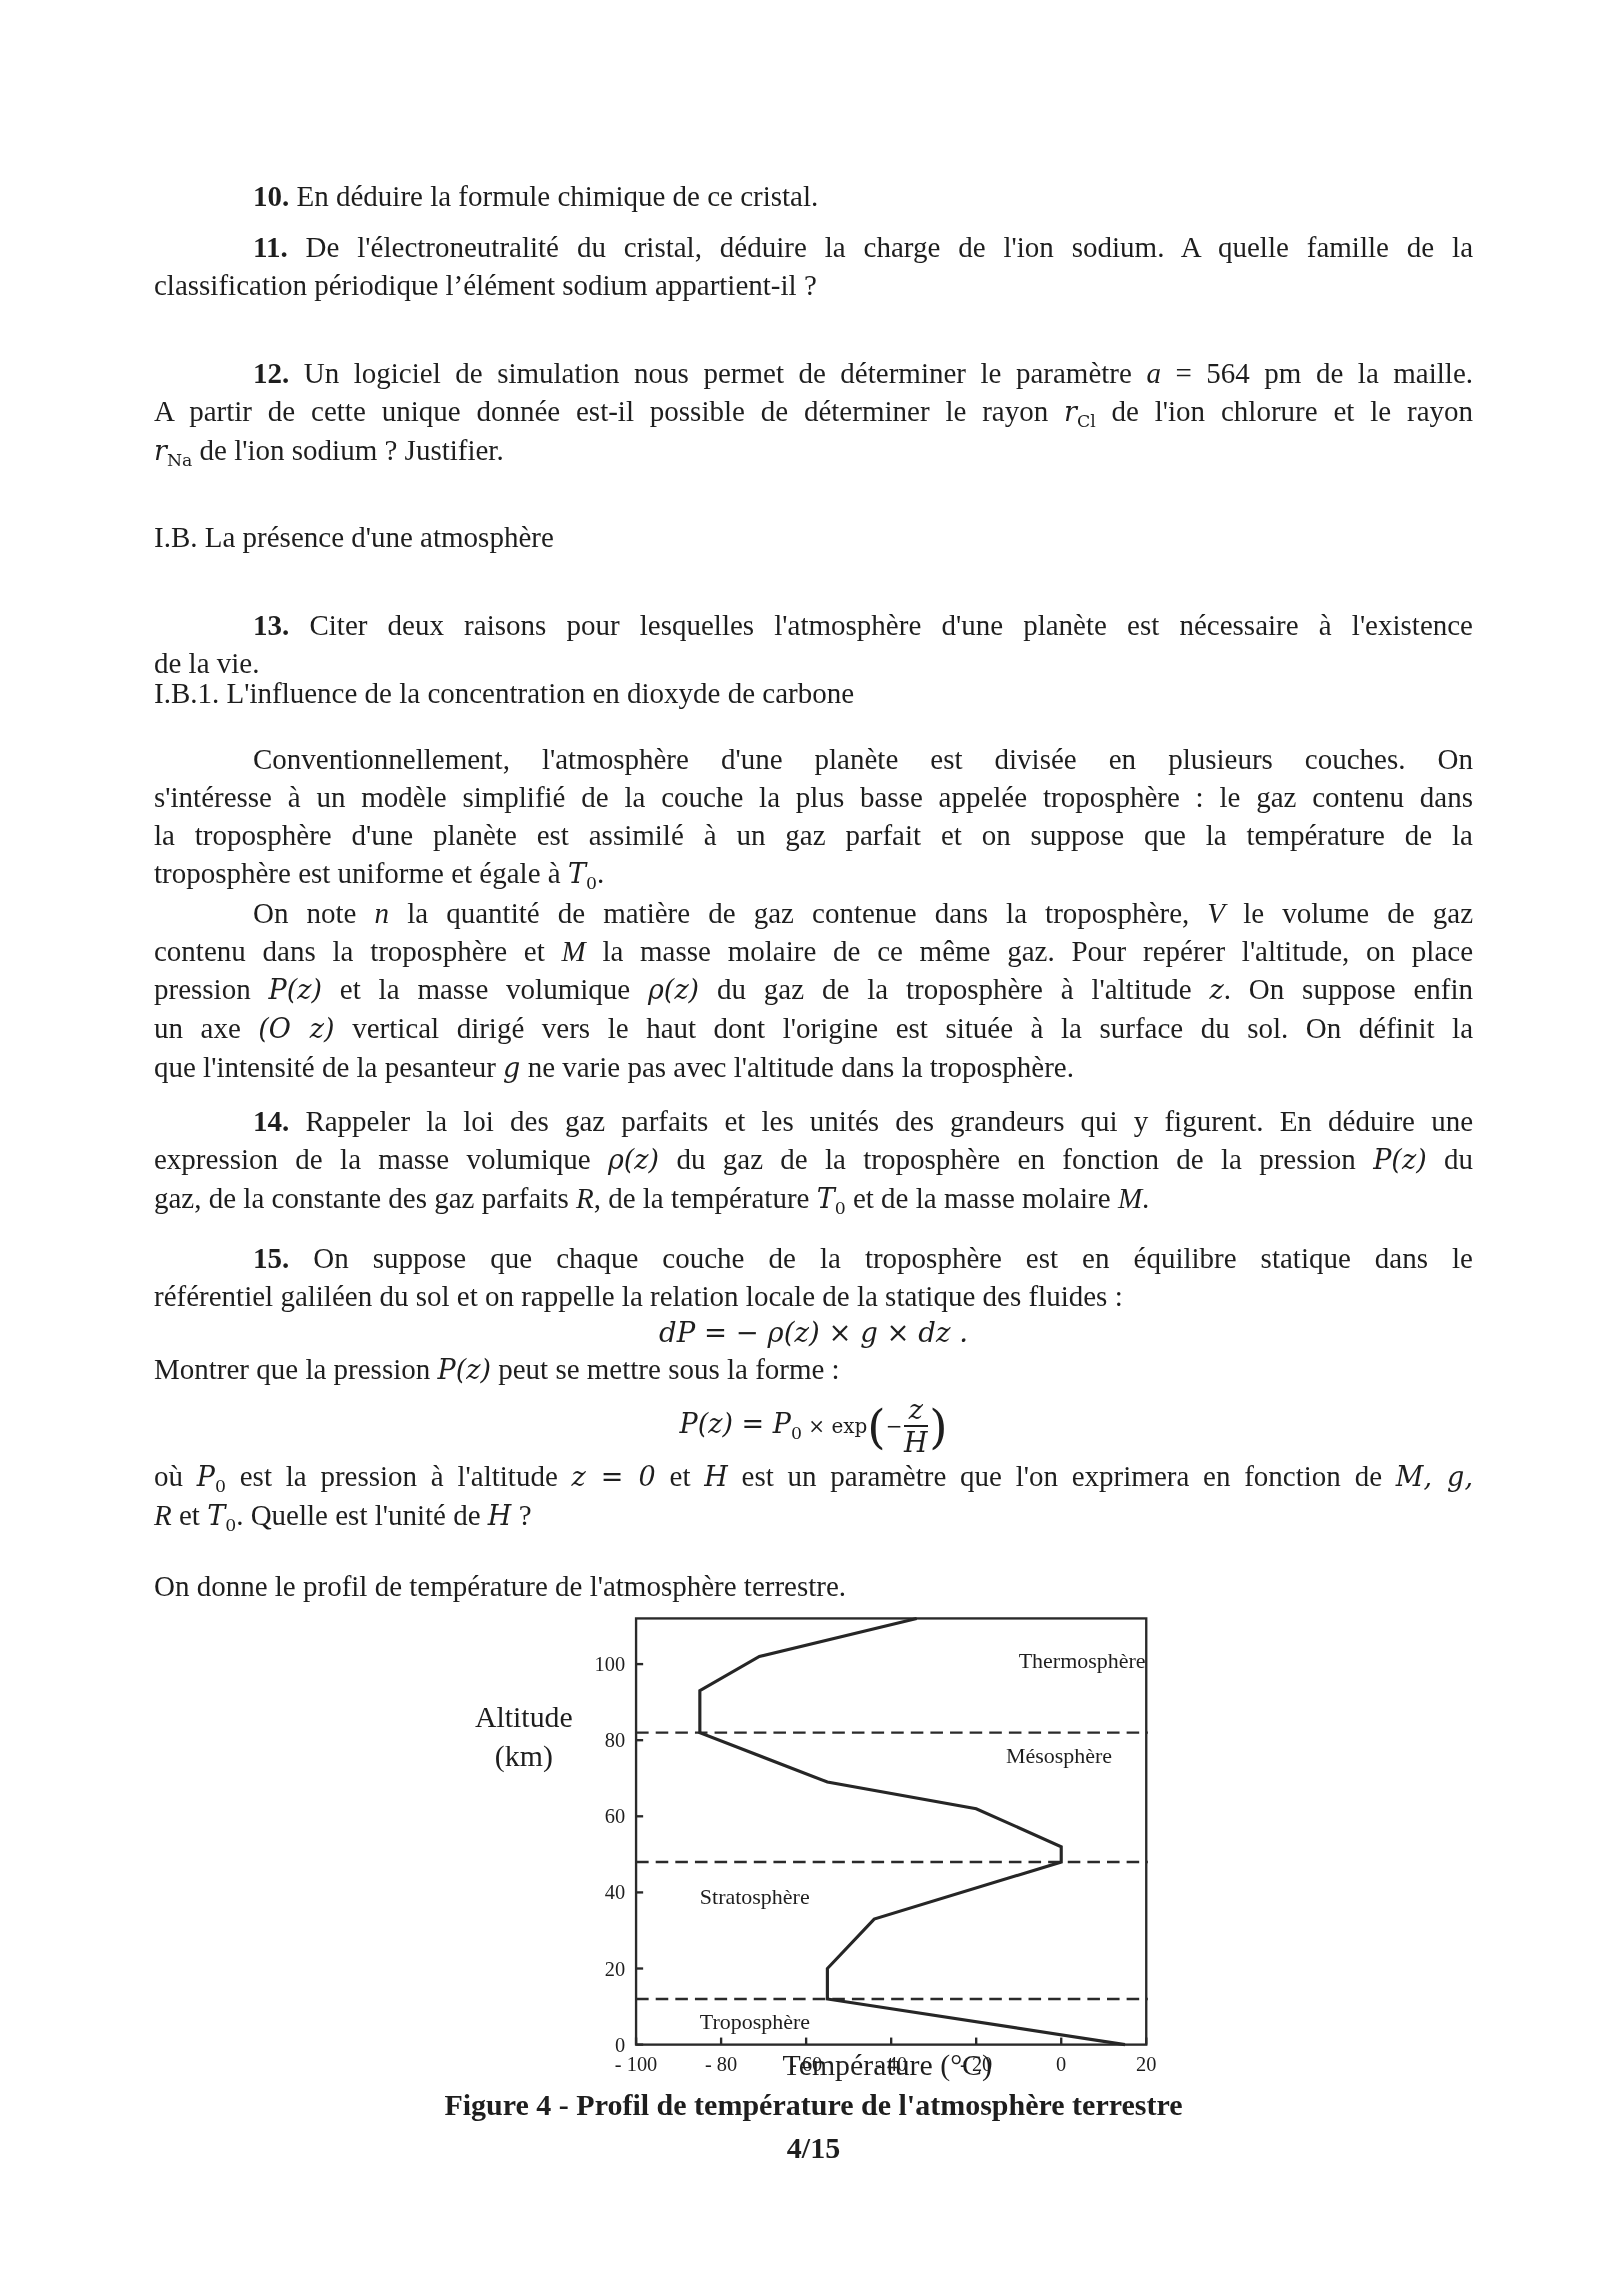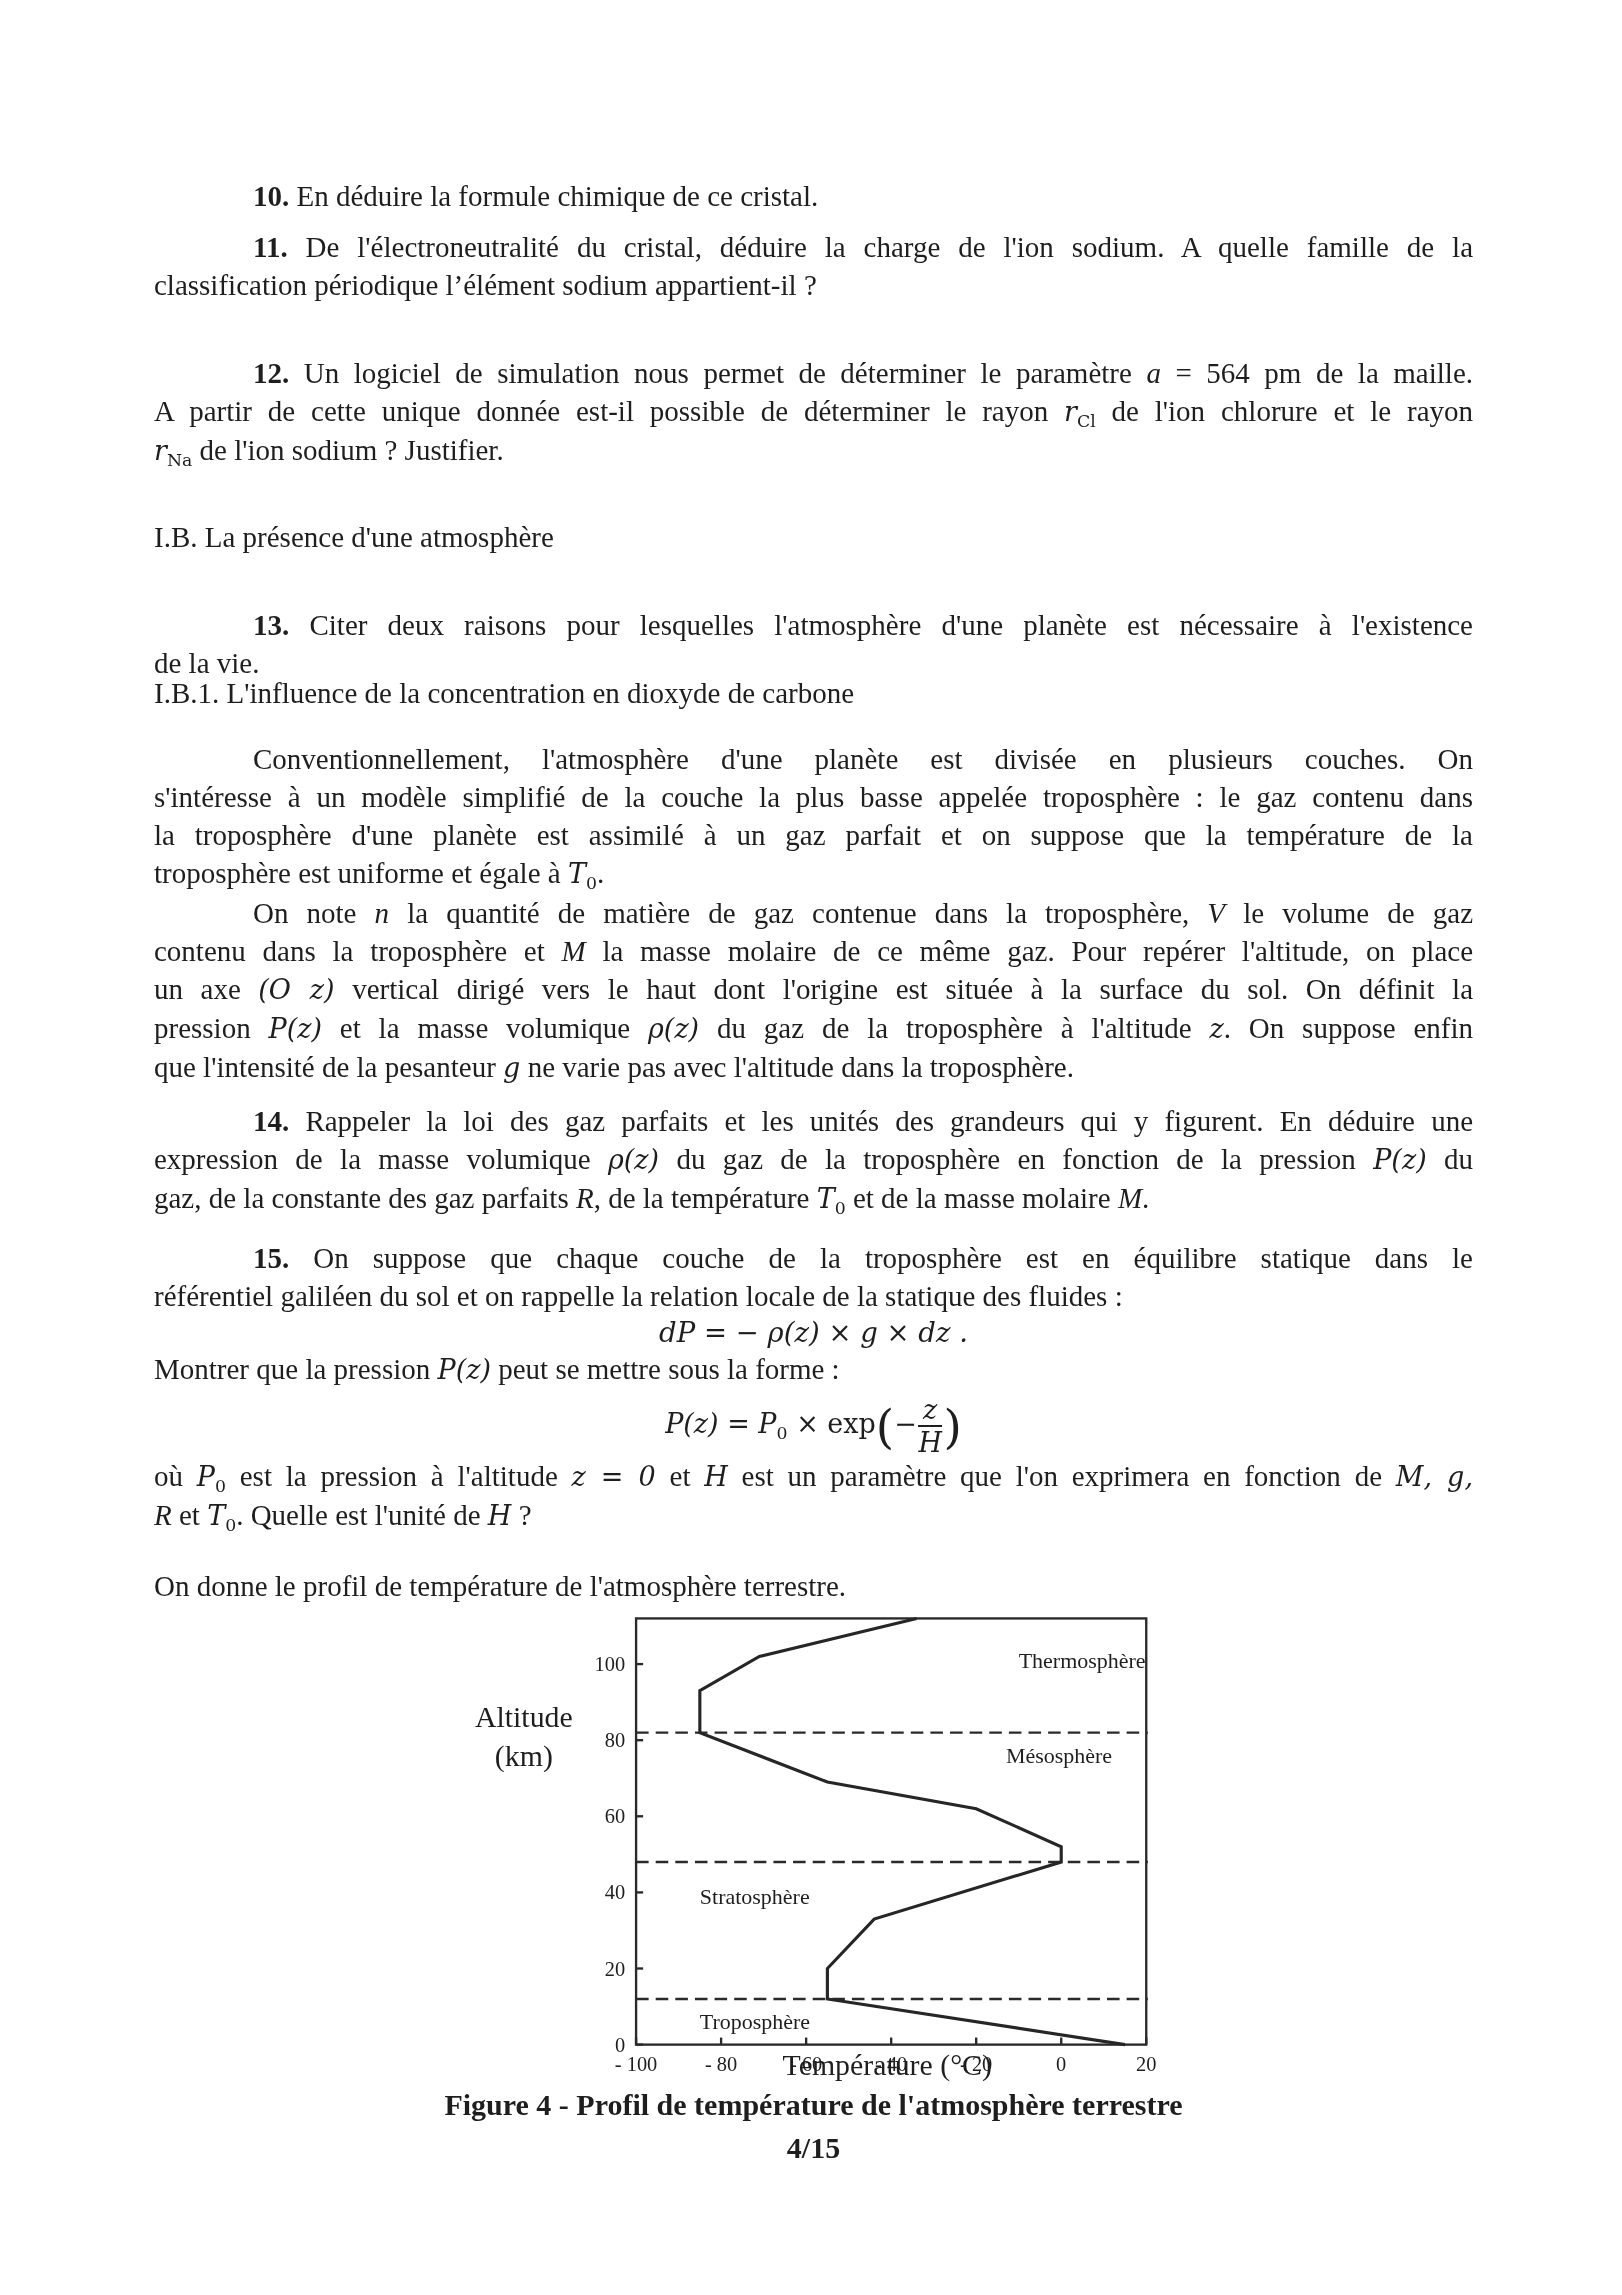--- a/index.html
+++ b/index.html
@@ -6,21 +6,21 @@
   body { width: 1623px; height: 2295px; position: relative; overflow: hidden;
          font-family: "Liberation Serif", "DejaVu Serif", serif; color: #1e1e1e; }
   .page { position: absolute; left: 0; top: 0; width: 1443px; height: 2295px; }
   .text { position: absolute; left: 154px; width: 1319px; font-size: 29px; line-height: 38px; }
   .indent { text-indent: 99px; }
   .just { text-align: justify; }
   .just-last { text-align: justify; text-align-last: justify; }
   b, .b { font-weight: bold; }
   .it { font-style: italic; }
   .mi { font-family: "DejaVu Serif", serif; font-style: italic; font-size: 27px; }
-  .mr { font-family: "DejaVu Serif", serif; font-size: 27px; }
+  .mr { font-family: "DejaVu Serif", serif; font-size: 20px; }
   sub { font-size: 19px; vertical-align: -5.5px; line-height: 0; }
   .sub-up { font-family: "DejaVu Serif", serif; font-size: 17.3px; }
   .heading { font-weight: normal; font-size: 29px; }
   .center { text-align: center; }
   .frac { display: inline-block; vertical-align: middle; text-align: center; margin: 0 1.6px; }
   .frac .num { display: block; line-height: 30px; border-bottom: 2.4px solid #1e1e1e; padding: 0 3.1px; }
   .frac .den { display: block; line-height: 31px; }
   .paren { font-family: "DejaVu Serif", serif; font-size: 47px; vertical-align: middle; line-height: 47px; }
   svg text { font-family: "Liberation Serif", "DejaVu Serif", serif; fill: #1e1e1e; }
   .caption { position: absolute; left: 154px; width: 1319px; text-align: center; font-weight: bold; font-size: 30px; }
@@ -61,22 +61,22 @@
   <div class="text" style="top:740px;">
     <div class="just-last" style="text-indent:99px;">Conventionnellement, l'atmosphère d'une planète est divisée en plusieurs couches. On</div>
     <div class="just-last">s'intéresse à un modèle simplifié de la couche la plus basse appelée troposphère : le gaz contenu dans</div>
     <div class="just-last">la troposphère d'une planète est assimilé à un gaz parfait et on suppose que la température de la</div>
     <div><span>troposphère est uniforme et égale à </span><span class="mi">T</span><sub class="sub-up">0</sub><span>.</span></div>
   </div>
 
   <div class="text" style="top:894px;">
     <div class="just-last" style="text-indent:99px;"><span>On note </span><span class="it">n</span><span> la quantité de matière de gaz contenue dans la troposphère, </span><span class="it">V</span><span> le volume de gaz</span></div>
     <div class="just-last"><span>contenu dans la troposphère et </span><span class="it">M</span><span> la masse molaire de ce même gaz. Pour repérer l'altitude, on place</span></div>
+    <div class="just-last"><span>pression </span><span class="mi">P(z)</span><span> et la masse volumique </span><span class="mi">ρ(z)</span><span> du gaz de la troposphère à l'altitude </span><span class="mi">z</span><span>. On suppose enfin</span></div>
     <div class="just-last"><span>un axe </span><span class="mi">(O z)</span><span> vertical dirigé vers le haut dont l'origine est située à la surface du sol. On définit la</span></div>
-    <div class="just-last"><span>pression </span><span class="mi">P(z)</span><span> et la masse volumique </span><span class="mi">ρ(z)</span><span> du gaz de la troposphère à l'altitude </span><span class="mi">z</span><span>. On suppose enfin</span></div>
     <div><span>que l'intensité de la pesanteur </span><span class="mi">g</span><span> ne varie pas avec l'altitude dans la troposphère.</span></div>
   </div>
 
   <div class="text" style="top:1102px;">
     <div class="just-last" style="text-indent:99px;"><b>14.</b>
       <span>Rappeler la loi des gaz parfaits et les unités des grandeurs qui y figurent. En déduire une</span></div>
     <div class="just-last"><span>expression de la masse volumique </span><span class="mi">ρ(z)</span><span> du gaz de la troposphère en fonction de la pression </span><span class="mi">P(z)</span><span> du</span></div>
     <div><span>gaz, de la constante des gaz parfaits </span><span class="it">R</span><span>, de la température </span><span class="mi">T</span><sub class="sub-up">0</sub><span> et de la masse molaire </span><span class="it">M</span><span>.</span></div>
   </div>
 

